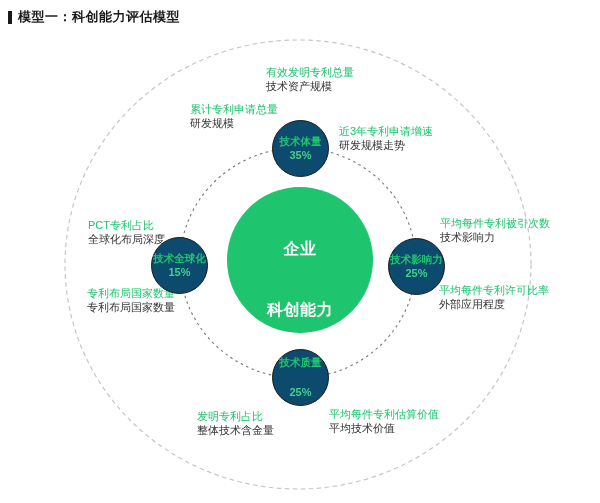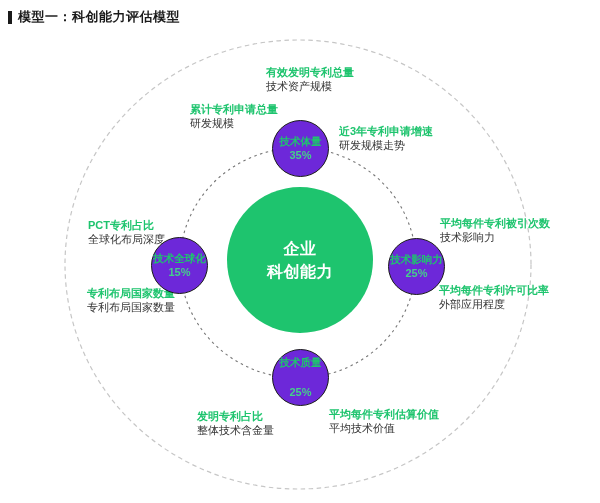--- a/index.html
+++ b/index.html
@@ -68,28 +68,29 @@
     justify-content: center;
     z-index: 2;
   }
   .center-line {
     color: #ffffff;
     font-size: 16px;
     font-weight: bold;
     line-height: 23px;
     letter-spacing: 0.5px;
     text-align: center;
+    margin-top: 38px;
   }
 
   
   .dim-circle {
     position: absolute;
     width: 57px; height: 57px;
     border-radius: 50%;
-    background: #6d28d9;
+    background: #0c4a6e;
     border: 1.4px solid var(--color-circle_border, #1a1a1a);
     display: flex;
     flex-direction: column;
     align-items: center;
     justify-content: center;
     z-index: 2;
   }
   .pos-dim-0 { left: 272px; top: 120px; }
   .pos-dim-1 { left: 151px; top: 237px; }
   .pos-dim-2 { left: 388px; top: 238px; }
@@ -105,21 +106,21 @@
     font-size: 11px;
     color: var(--color-green_light, #45cf8a);
     line-height: 15px;
     font-weight: bold;
   }
 
   
   .label { position: absolute; z-index: 1; white-space: nowrap; }
   .label .metric {
     font-size: 11px;
-    font-weight: bold;
+    font-weight: normal;
     color: var(--color-green, #1ec46e);
     line-height: 13px;
     margin-bottom: 1px;
   }
   .label .desc {
     font-size: 11px;
     color: var(--color-dark, #333333);
     line-height: 13px;
   }
   .pos-ind-0 { left: 266px; top: 66px;  }

